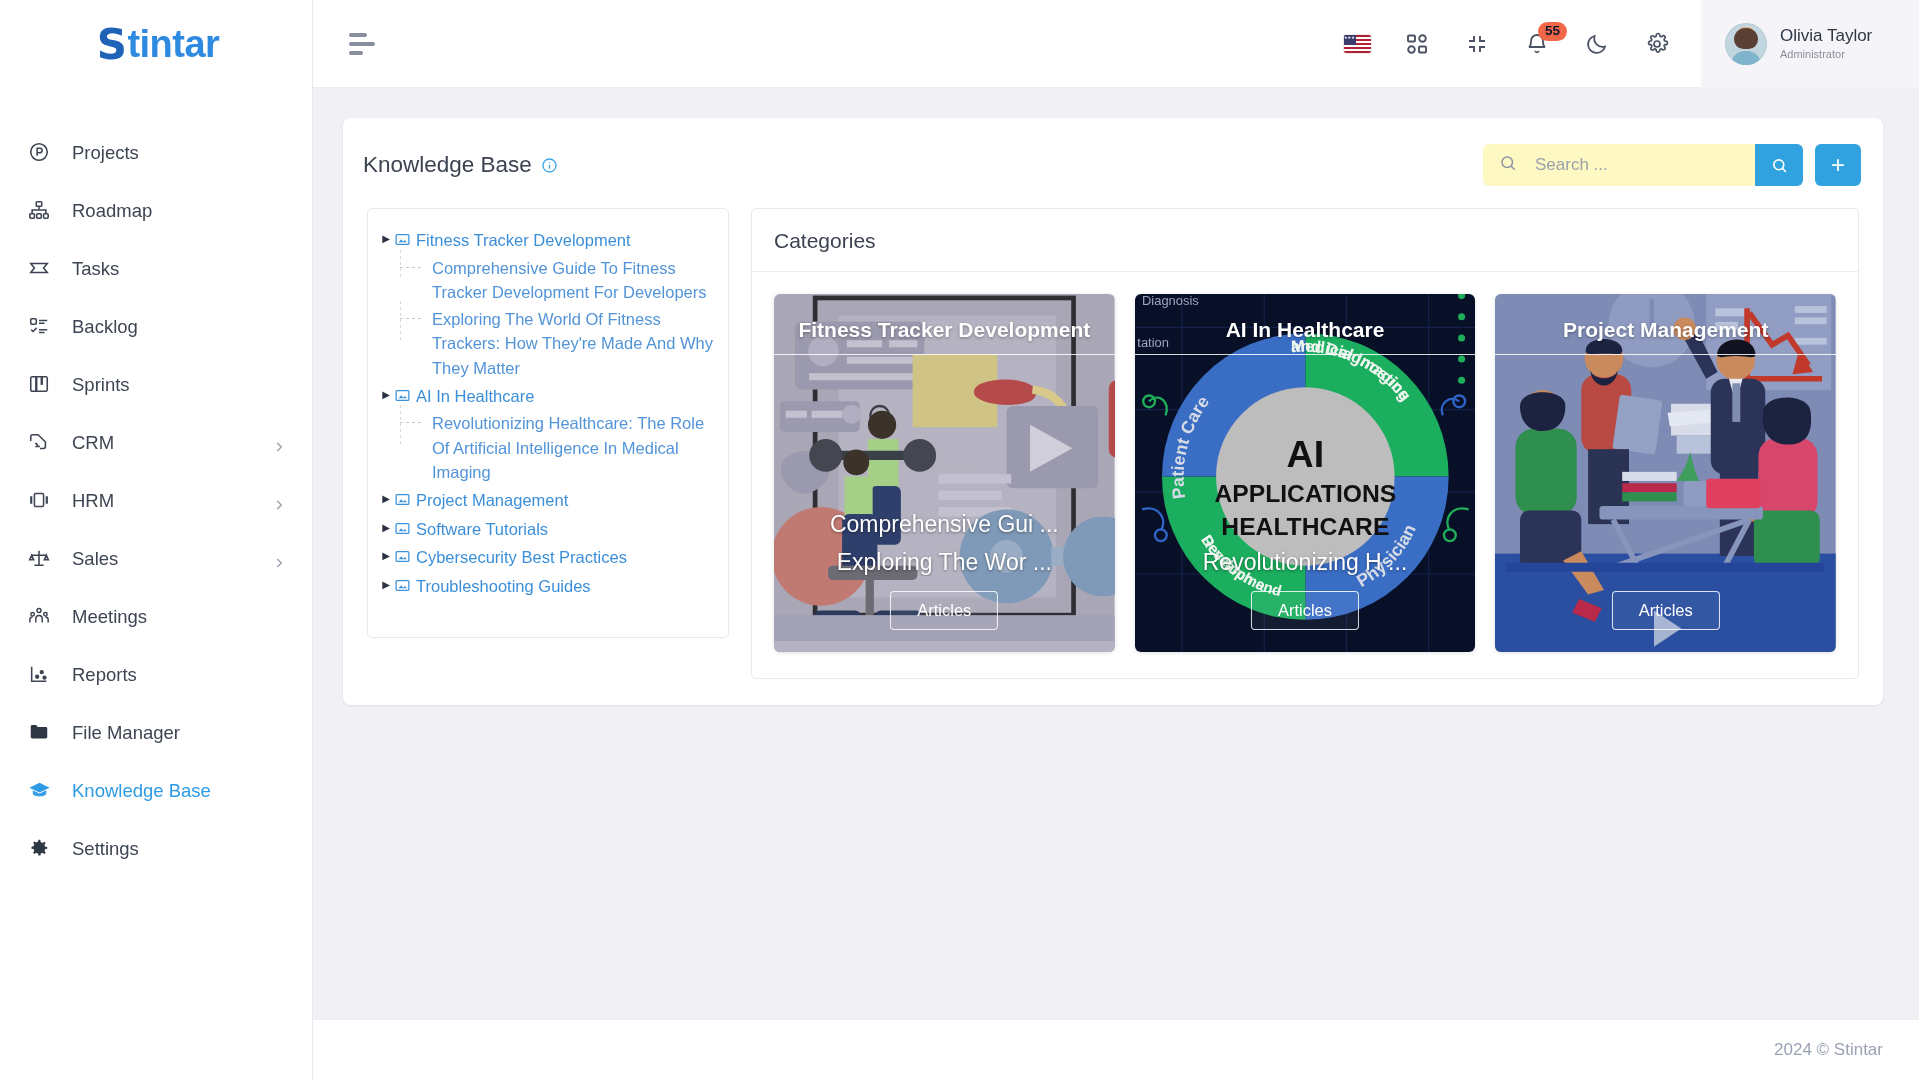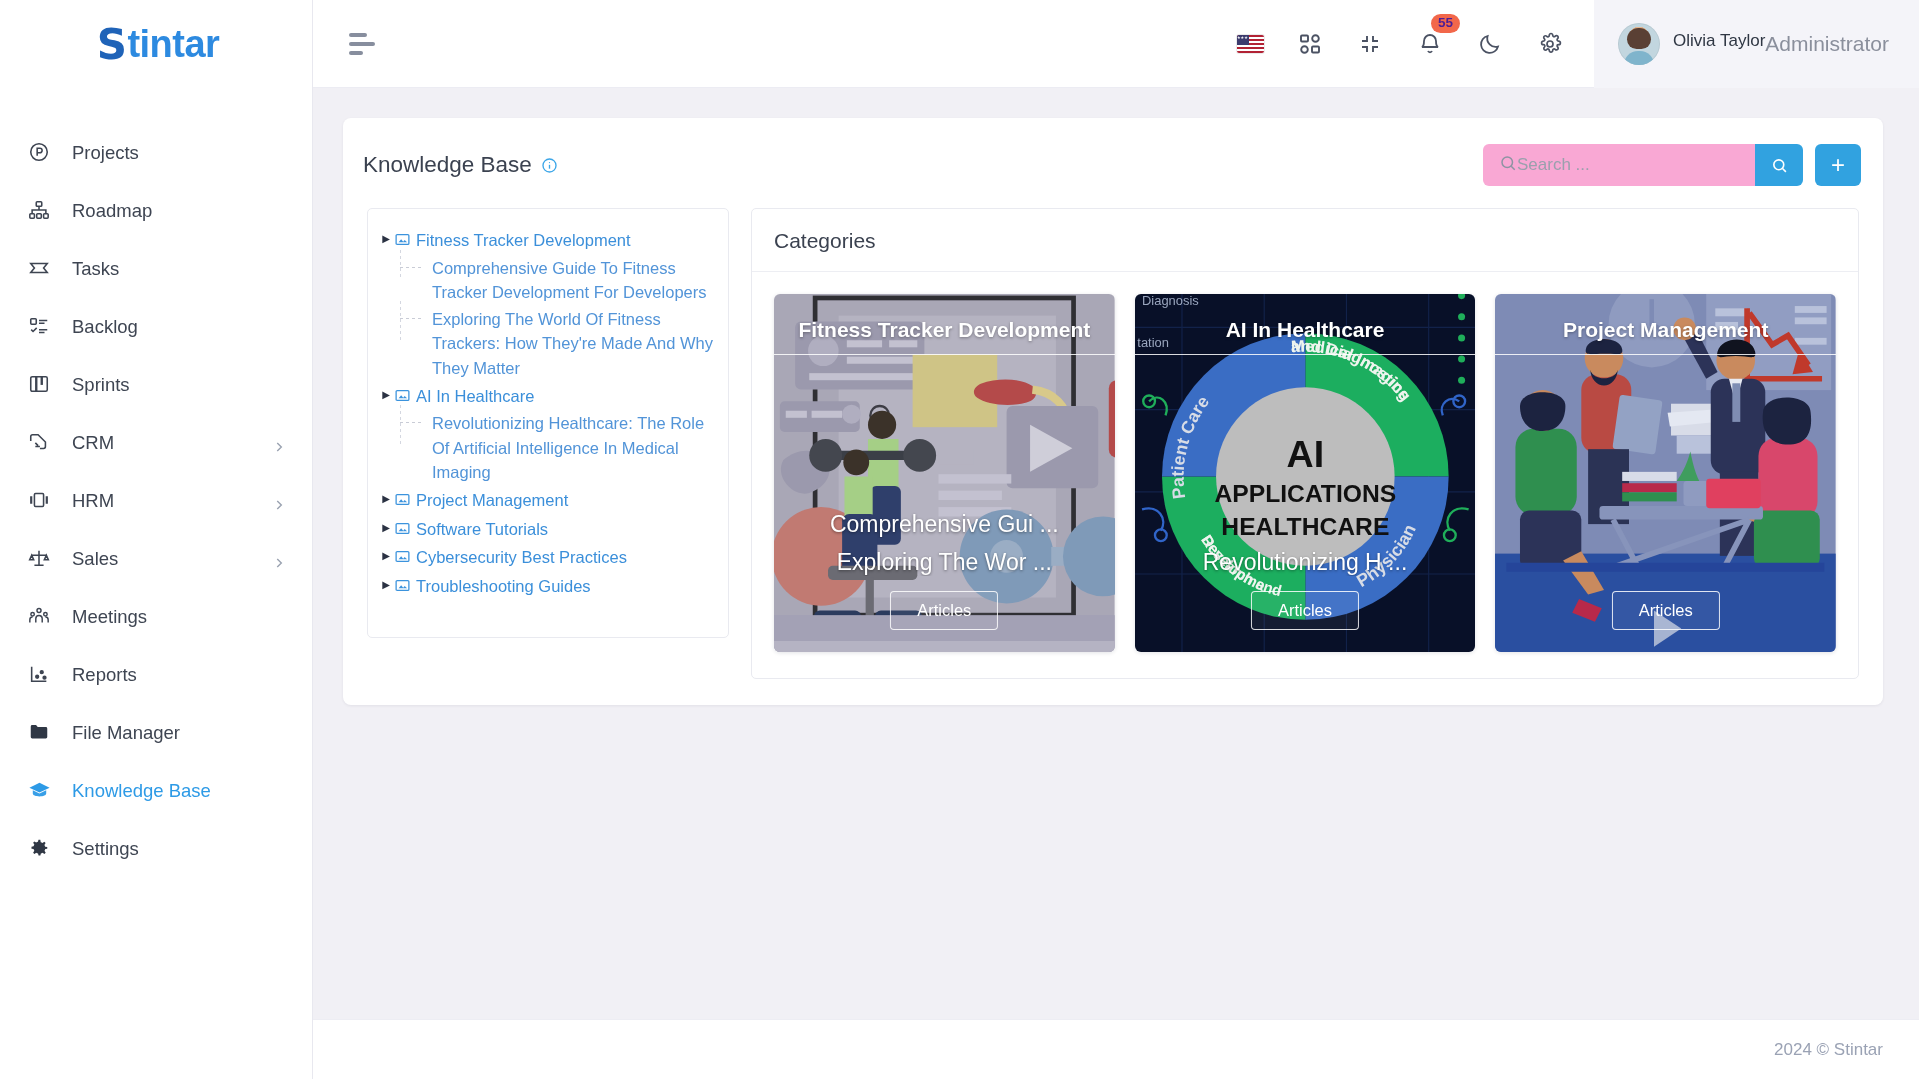--- a/index.html
+++ b/index.html
@@ -79,22 +79,22 @@
   }
   .flag .stripes { position: absolute; inset: 0; }
   .flag .stripes i { display: block; height: 2.0px; background: #b22234; }
   .flag .stripes i:nth-child(even) { background: #ffffff; }
   .flag .canton {
     position: absolute; left: 0; top: 0; width: 12px; height: 10px;
     background: #3c3b6e; color: #fff; font-size: 4px; line-height: 3px;
     letter-spacing: 0px; overflow: hidden; padding: 1px 0 0 0.5px;
   }
   .badge {
-    position: absolute; top: 0; left: 31px;
-    background: #f2674a; color: #4c1d95; font-size: 13.5px;
+    position: absolute; top: 8px; left: 31px;
+    background: #f2674a; color: #0f172a; font-size: 13.5px;
     font-weight: 600; border-radius: 11px; padding: 1.5px 7px;
     line-height: 1.25; min-width: 29px; text-align: center;
   }
   .user-chip {
     display: flex; align-items: center; gap: 13px;
     background: #f4f4f9; height: 88px; padding: 0 30px 0 24px;
     cursor: pointer; min-width: 218px;
   }
   .avatar {
     width: 42px; height: 42px; border-radius: 50%;
@@ -105,43 +105,43 @@
   .avatar::before {
     content: ""; position: absolute; left: 9px; top: 5px;
     width: 24px; height: 21px; border-radius: 12px 12px 10px 10px;
     background: #5a4034;
   }
   .avatar::after {
     content: ""; position: absolute; left: 6px; bottom: 0;
     width: 30px; height: 14px; border-radius: 14px 14px 0 0;
     background: #7fb4cc;
   }
-  .user-meta { display: flex; flex-direction: row; line-height: 1.3; }
+  .user-meta { display: flex; flex-direction: column; line-height: 1.3; }
   .user-name { font-size: 17px; color: #2f3744; font-weight: 500; }
-  .user-role { font-size: 21px; color: #8a8f9c; }
+  .user-role { font-size: 11px; color: #8a8f9c; }
 
   
   .content { flex: 1; padding: 30px 36px 0 30px; overflow: hidden; }
   .panel {
     background: #fff; border-radius: 8px; padding: 0 0 26px 0;
     box-shadow: 0 1px 3px rgba(30,35,60,0.07);
   }
   .panel-head {
     display: flex; align-items: center; padding: 26px 22px 22px 20px;
   }
   .page-title {
     font-size: 22.5px; color: #3b4250; font-weight: 400;
     display: flex; align-items: center; gap: 9px;
   }
   .info-ico { color: #3ca6e8; display: inline-flex; }
   .head-right { margin-left: auto; display: flex; align-items: center; gap: 12px; }
   .searchbox {
-    display: flex; align-items: center; background: #f9a8d4;
+    display: flex; align-items: center; background: #fef9c3;
     border-radius: 6px 0 0 6px; height: 42px; width: 272px;
-    padding: 0 12px 0 16px; gap: 0;
+    padding: 0 12px 0 16px; gap: 18px;
   }
   .searchbox input {
     border: 0; background: transparent; outline: none;
     font-size: 17px; color: #4a5160; width: 100%;
     font-family: "Liberation Sans", sans-serif;
   }
   .searchbox input::placeholder { color: #9aa0ad; }
   .search-grp { display: flex; }
   .btn-blue {
     background: #31a2e0; color: #fff; border: 0; width: 48px; height: 42px;

